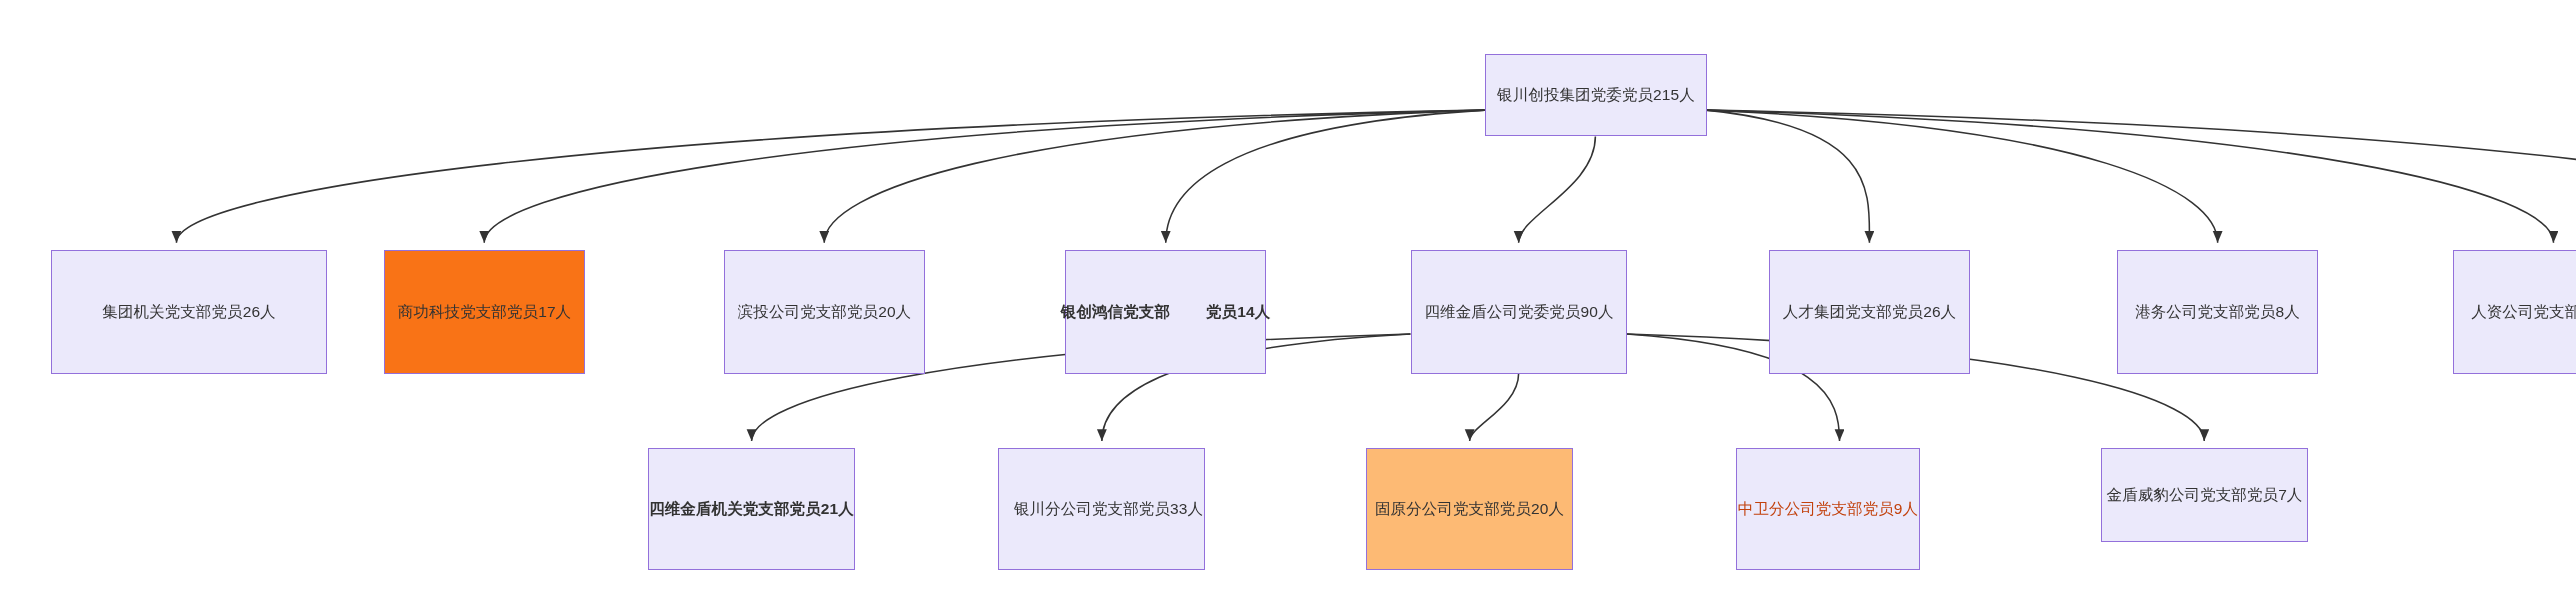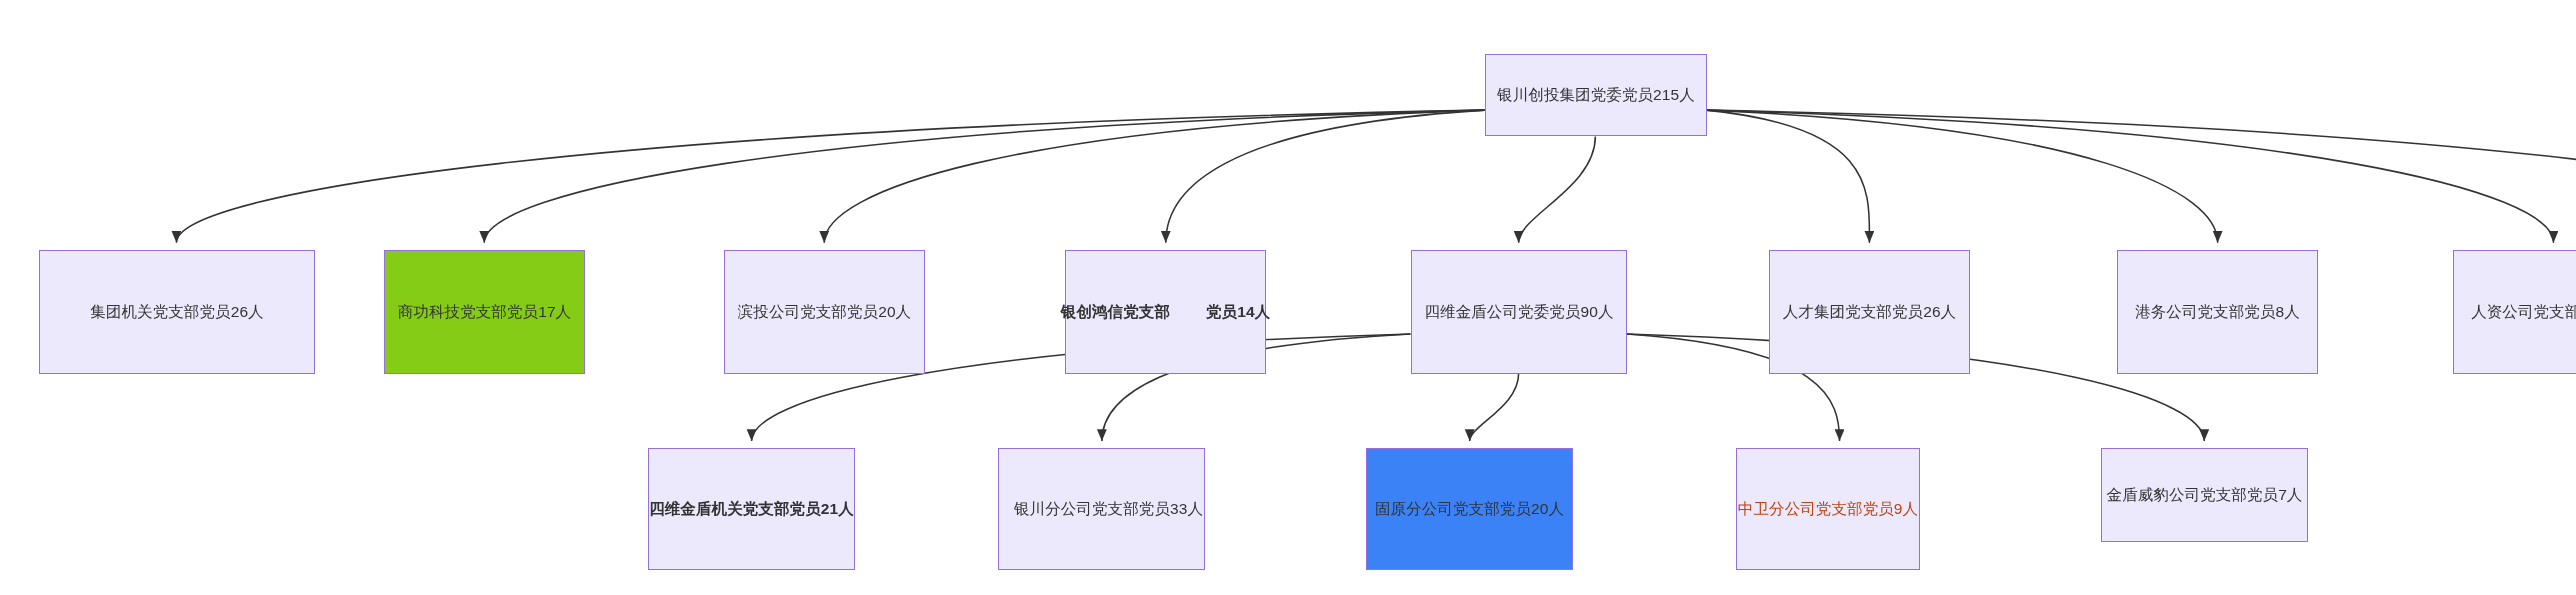--- a/index.html
+++ b/index.html
@@ -81,25 +81,25 @@
         <path d="M 2948 725 C 2948 790.25, 2853 826.5, 2853 856" fill="none" stroke="#333333" stroke-width="3" marker-end="url(#arrowhead)"></path>
         <path d="M 3158 648.2 C 3544.26 674.816, 3571 776.844, 3571 856" fill="none" stroke="#333333" stroke-width="3" marker-end="url(#arrowhead)"></path>
         <path d="M 3158 648.2 C 3983.2200000000003 674.816, 4279 776.844, 4279 856" fill="none" stroke="#333333" stroke-width="3" marker-end="url(#arrowhead)"></path>
       </g>
   </svg>
   <div id="node-layer">
       <div class="node" style="left: 1485px; top: 54px; width: 222px; height: 82px; background: rgb(235, 233, 251); border-color: rgb(147, 112, 219); color: rgb(51, 51, 51);">
         <span class="line">银川创投集团党委</span>
         <span class="line">党员215人</span>
       </div>
-      <div class="node" style="left: 39px; top: 250px; width: 276px; height: 124px; background: rgb(235, 233, 251); border-color: rgb(147, 112, 219); color: rgb(51, 51, 51);">
+      <div class="node" style="left: 51px; top: 250px; width: 276px; height: 124px; background: rgb(235, 233, 251); border-color: rgb(147, 112, 219); color: rgb(51, 51, 51);">
         <span class="line">集团机关党支部</span>
         <span class="line">党员26人</span>
       </div>
-      <div class="node" style="left: 384px; top: 250px; width: 201px; height: 124px; background: #84cc16; border-color: rgb(147, 112, 219); color: rgb(51, 51, 51);">
+      <div class="node" style="left: 384px; top: 250px; width: 201px; height: 124px; background: #f97316; border-color: rgb(147, 112, 219); color: rgb(51, 51, 51);">
         <span class="line">商功科技党支部</span>
         <span class="line">党员17人</span>
       </div>
       <div class="node" style="left: 724px; top: 250px; width: 201px; height: 124px; background: rgb(235, 233, 251); border-color: rgb(147, 112, 219); color: rgb(51, 51, 51);">
         <span class="line">滨投公司党支部</span>
         <span class="line">党员20人</span>
       </div>
       <div class="node bold" style="left: 1065px; top: 250px; width: 201px; height: 124px; background: rgb(235, 233, 251); border-color: rgb(147, 112, 219); color: rgb(51, 51, 51);">
         <span class="line">银创鸿信党支部</span>
         <span class="line">党员14人</span>
@@ -121,21 +121,21 @@
         <span class="line">党员5人</span>
       </div>
       <div class="node" style="left: 648px; top: 448px; width: 207px; height: 122px; background: rgb(235, 233, 251); border-color: rgb(147, 112, 219); color: rgb(51, 51, 51); font-weight: bold;">
         <span class="line">四维金盾机关党支部</span>
         <span class="line">党员21人</span>
       </div>
       <div class="node" style="left: 998px; top: 448px; width: 207px; height: 122px; background: rgb(235, 233, 251); border-color: rgb(147, 112, 219); color: rgb(51, 51, 51); padding-left: 14px;">
         <span class="line">银川分公司党支部</span>
         <span class="line">党员33人</span>
       </div>
-      <div class="node" style="left: 1366px; top: 448px; width: 207px; height: 122px; background: #3b82f6; border-color: rgb(147, 112, 219); color: rgb(51, 51, 51);">
+      <div class="node" style="left: 1366px; top: 448px; width: 207px; height: 122px; background: #fdba74; border-color: rgb(147, 112, 219); color: rgb(51, 51, 51);">
         <span class="line">固原分公司党支部</span>
         <span class="line">党员20人</span>
       </div>
       <div class="node" style="left: 1736px; top: 448px; width: 184px; height: 122px; background: rgb(235, 233, 251); border-color: rgb(147, 112, 219); color: #c2410c;">
         <span class="line">中卫分公司党支部</span>
         <span class="line">党员9人</span>
       </div>
       <div class="node" style="left: 2101px; top: 448px; width: 207px; height: 94px; background: rgb(235, 233, 251); border-color: rgb(147, 112, 219); color: rgb(51, 51, 51);">
         <span class="line">金盾威豹公司党支部</span>
         <span class="line">党员7人</span>

